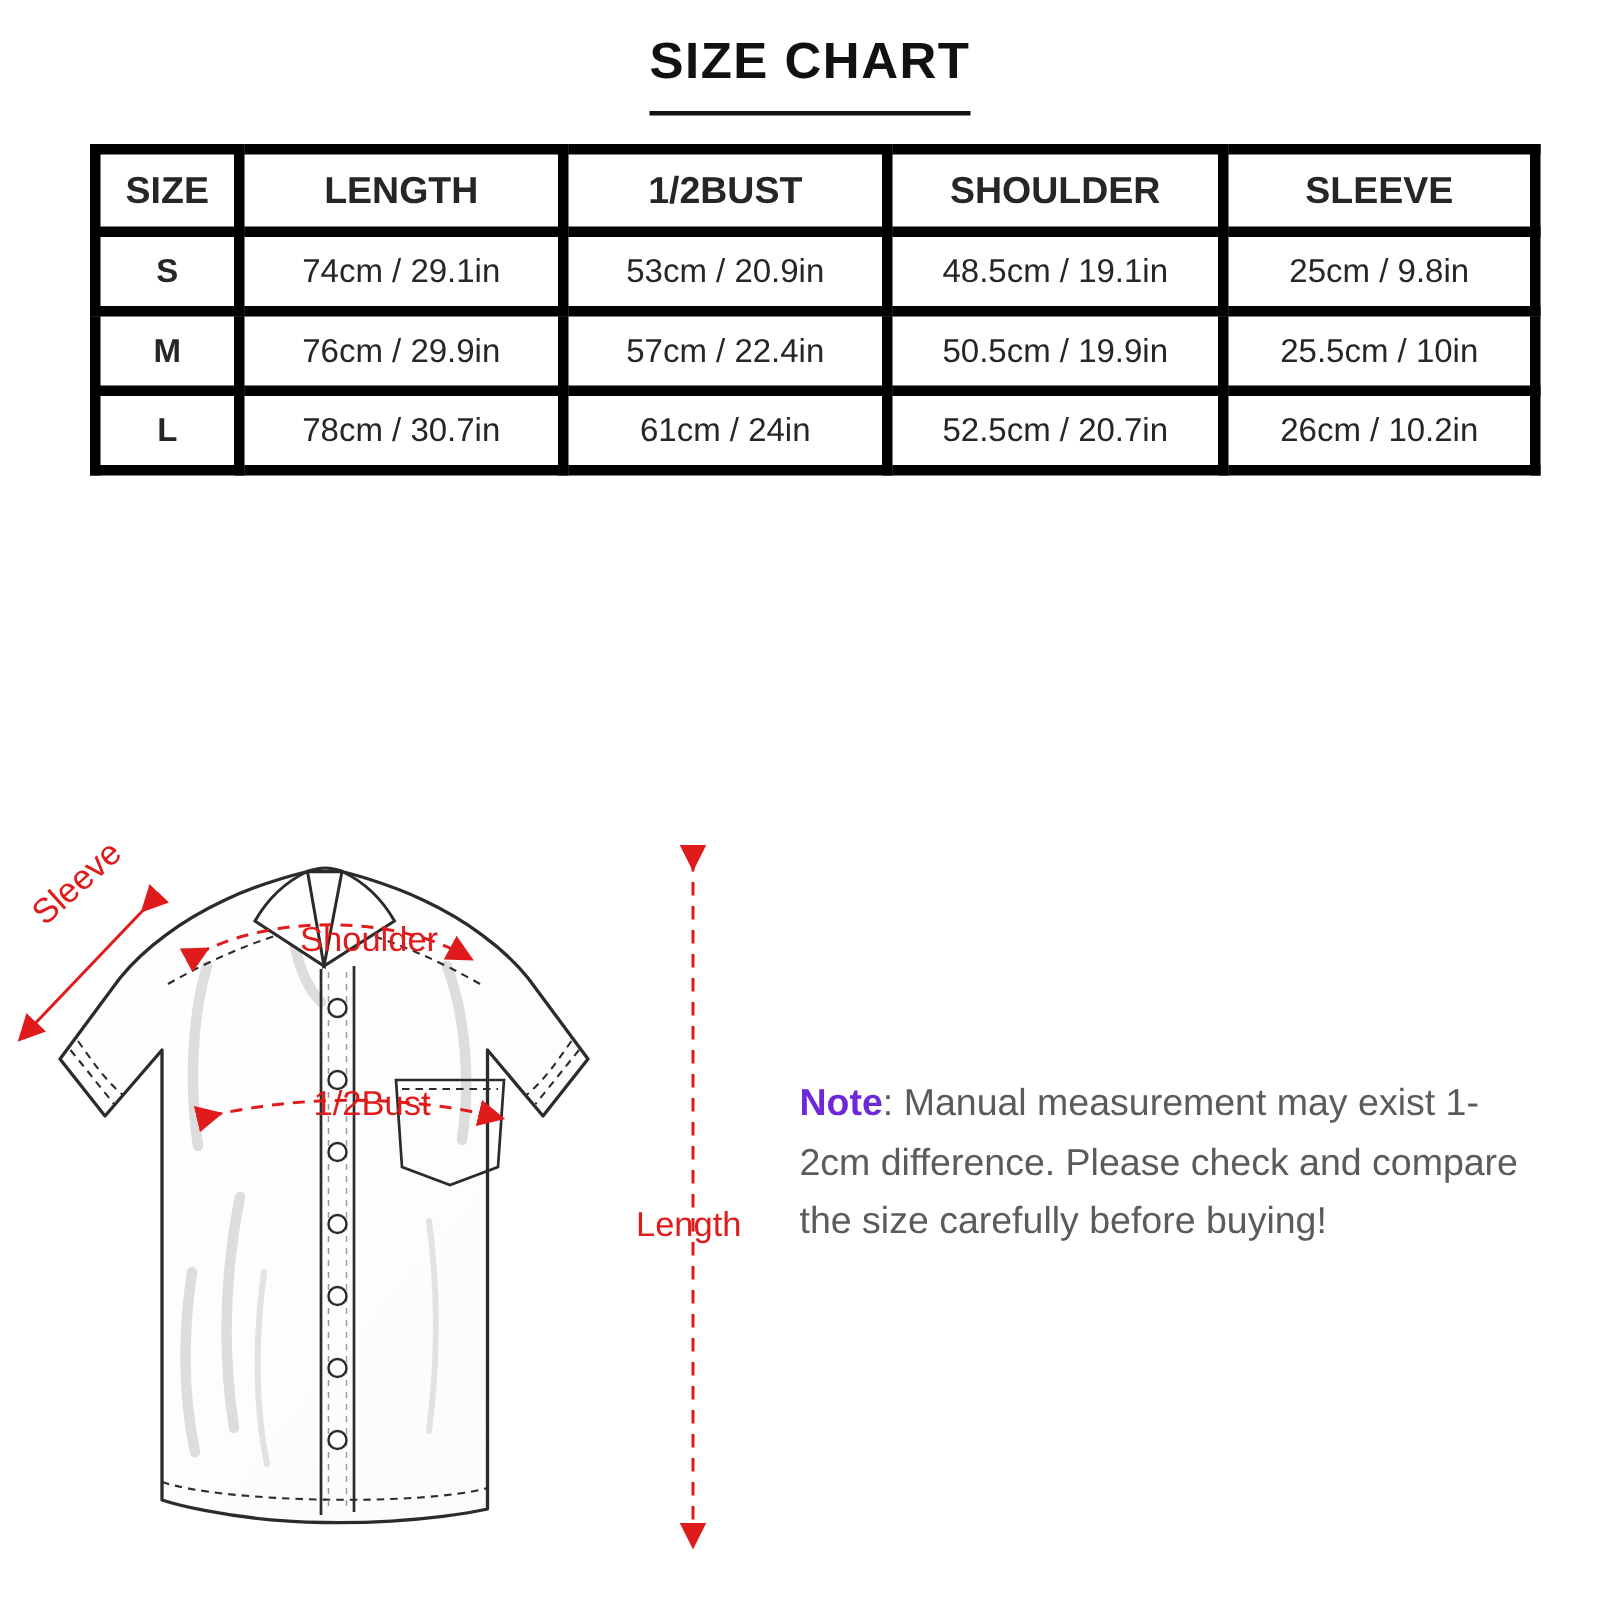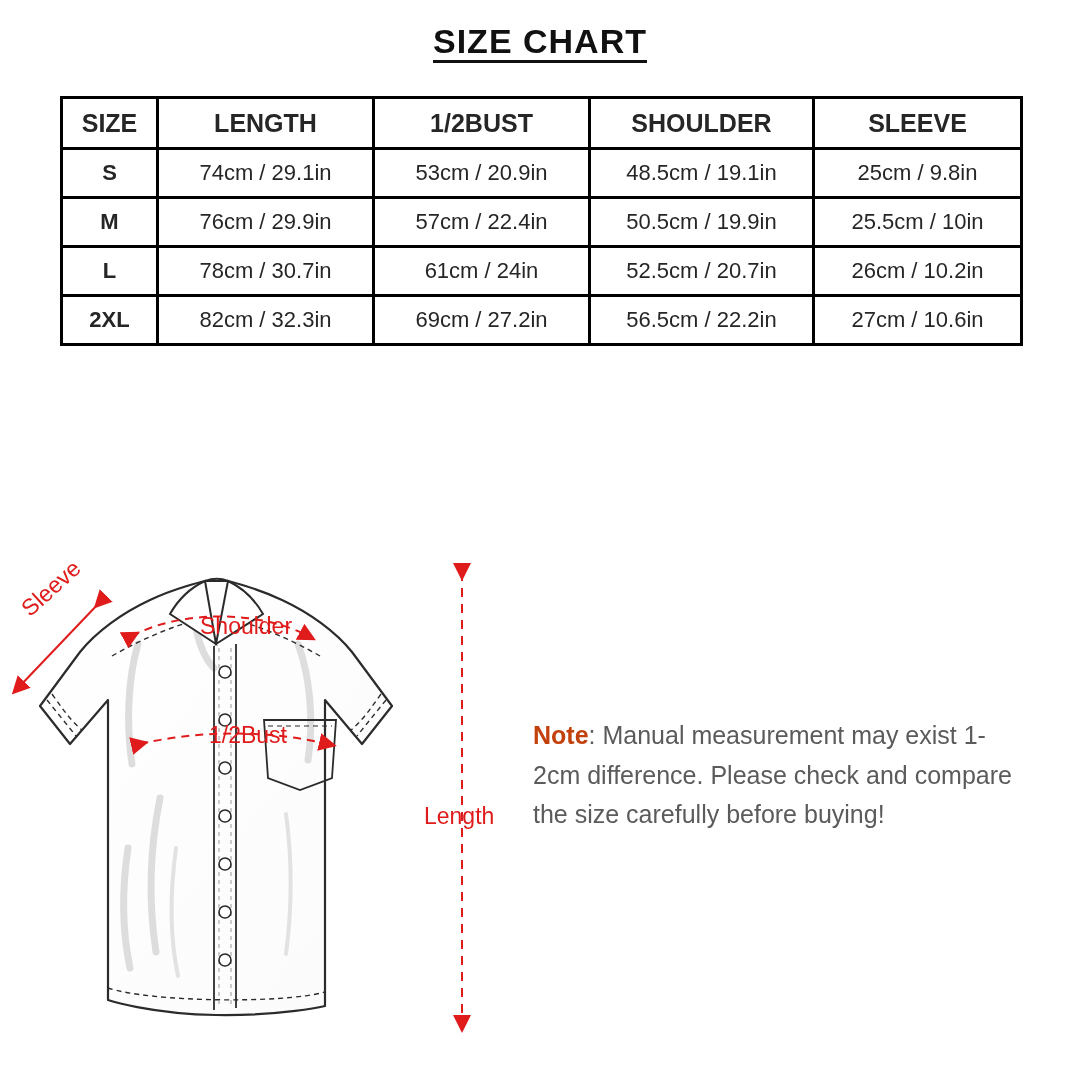--- a/index.html
+++ b/index.html
@@ -28,38 +28,38 @@
     left: 0;
     width: 1080px;
     text-align: center;
     font-size: 34px;
     font-weight: bold;
     letter-spacing: 1px;
     color: #111;
   }
   .title span {
     border-bottom: 3px solid #111;
-    padding-bottom: 0;
+    padding-bottom: 14px;
   }
 
   
   .table-wrap {
     position: absolute;
     top: 96px;
     left: 60px;
     width: 960px;
   }
   table.size-chart {
     border-collapse: collapse;
     width: 960px;
     table-layout: fixed;
   }
   table.size-chart th,
   table.size-chart td {
-    border: 3px solid #000000;
+    border: 7px solid #000000;
     text-align: center;
     color: #262626;
   }
   table.size-chart th {
     font-size: 25px;
     font-weight: bold;
     height: 48px;
     padding: 0;
   }
   table.size-chart td {
@@ -109,21 +109,21 @@
   .note {
     position: absolute;
     left: 533px;
     top: 716px;
     width: 500px;
     font-size: 25px;
     line-height: 1.58;
     color: #5b5b5b;
   }
   .note b {
-    color: #c2410c;
+    color: #6d28d9;
     font-weight: bold;
   }
 </style>
 </head>
 <body>
 
 <div id="page">
 
   <div class="title">
     <span>SIZE CHART</span>
@@ -161,27 +161,20 @@
           <td>57cm / 22.4in</td>
           <td>50.5cm / 19.9in</td>
           <td>25.5cm / 10in</td>
         </tr>
         <tr>
           <td class="size-cell">L</td>
           <td>78cm / 30.7in</td>
           <td>61cm / 24in</td>
           <td>52.5cm / 20.7in</td>
           <td>26cm / 10.2in</td>
-        </tr>
-        <tr>
-          <td class="size-cell">2XL</td>
-          <td>82cm / 32.3in</td>
-          <td>69cm / 27.2in</td>
-          <td>56.5cm / 22.2in</td>
-          <td>27cm / 10.6in</td>
         </tr>
       </tbody>
     </table>
   </div>
 
   <div class="illus">
     <svg width="540" height="520" viewBox="0 0 540 520" xmlns="http://www.w3.org/2000/svg">
       <defs>
         <marker id="ah" markerWidth="9" markerHeight="9" refX="4.5" refY="4.5" orient="auto">
           <path d="M0,0 L9,4.5 L0,9 z" fill="#e01b1b"></path>

